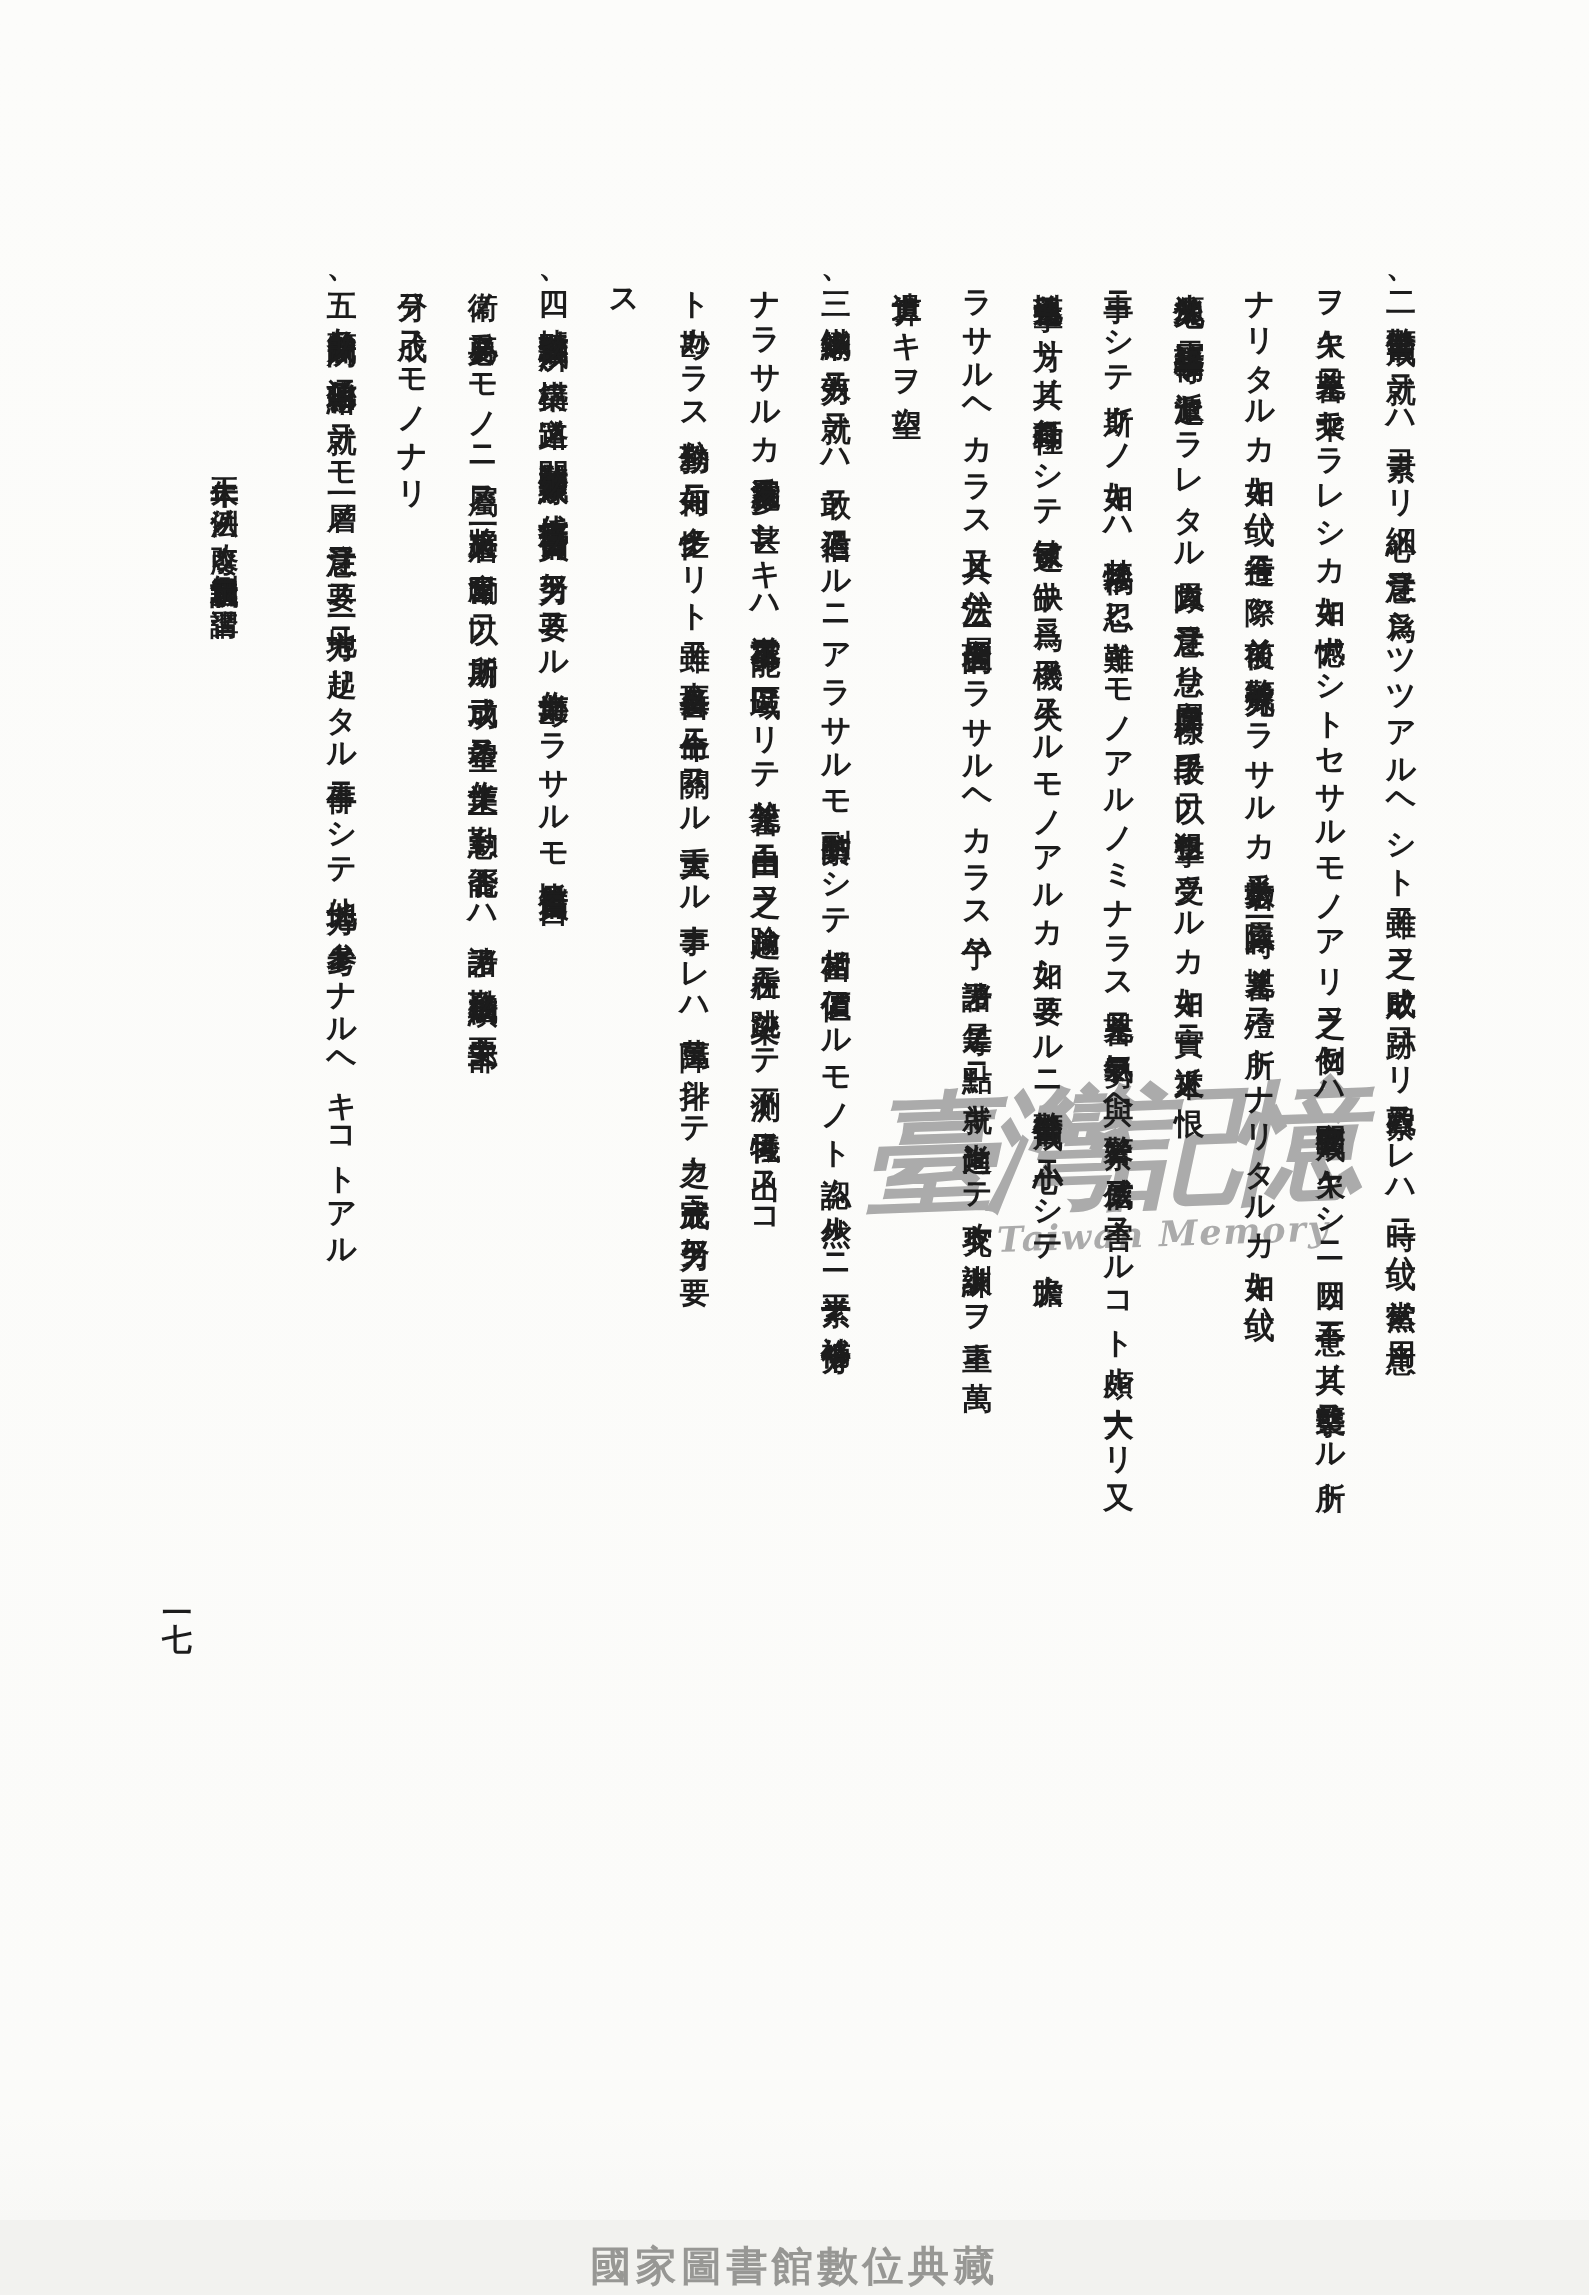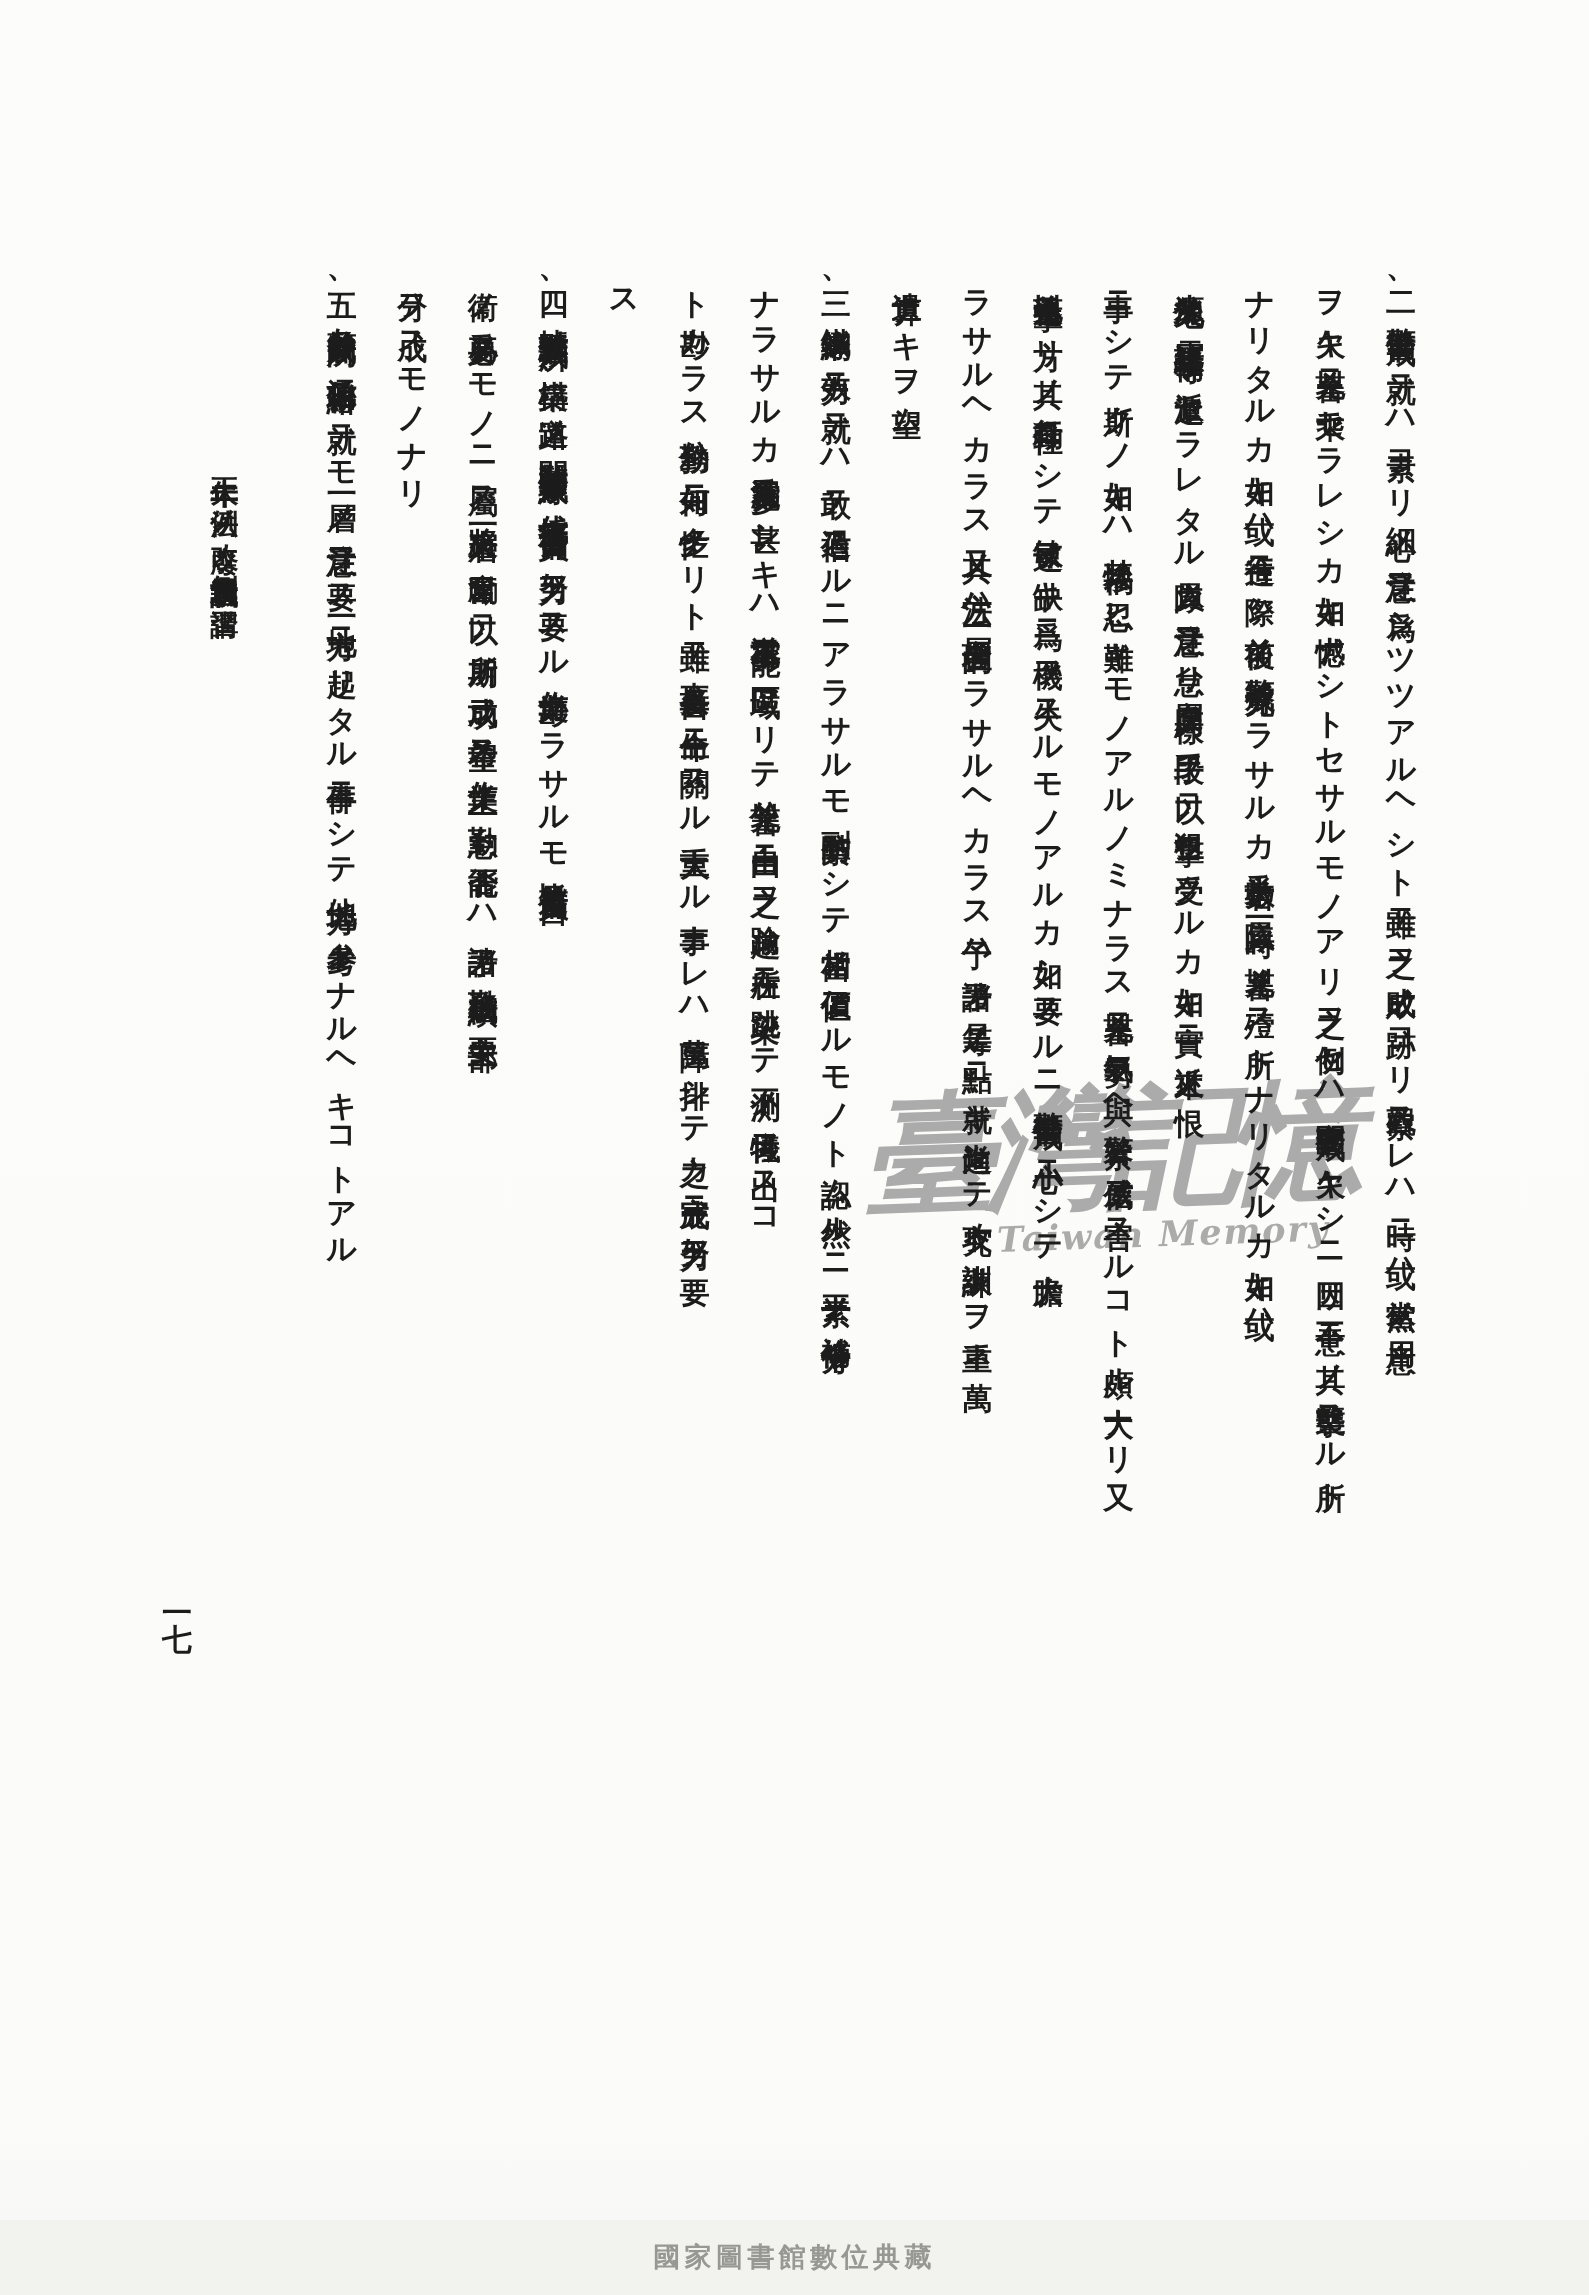--- a/index.html
+++ b/index.html
@@ -51,21 +51,21 @@
     color:#9a9a9a;opacity:.82;margin-top:5.3px;margin-left:106px;
     letter-spacing:1.8px;line-height:1;text-align:center;
   }
   .text-layer{position:absolute;inset:0;z-index:1;}
   .footer-bar{
     position:absolute;left:0;right:0;top:2220px;height:75px;
     background:#f2f2ef;z-index:2;
   }
   .archive-caption{
     position:absolute;left:50%;top:2239px;transform:translateX(-50%);
-    font-size:27px;font-weight:bold;letter-spacing:4.4px;
+    font-size:41px;font-weight:bold;letter-spacing:4.4px;
     color:#979794;z-index:3;white-space:nowrap;
     font-family:"DejaVu Sans","Liberation Sans",sans-serif;
   }
 </style>
 </head>
 <body>
 
 <div class="scan-page">
 
   <div class="watermark">

